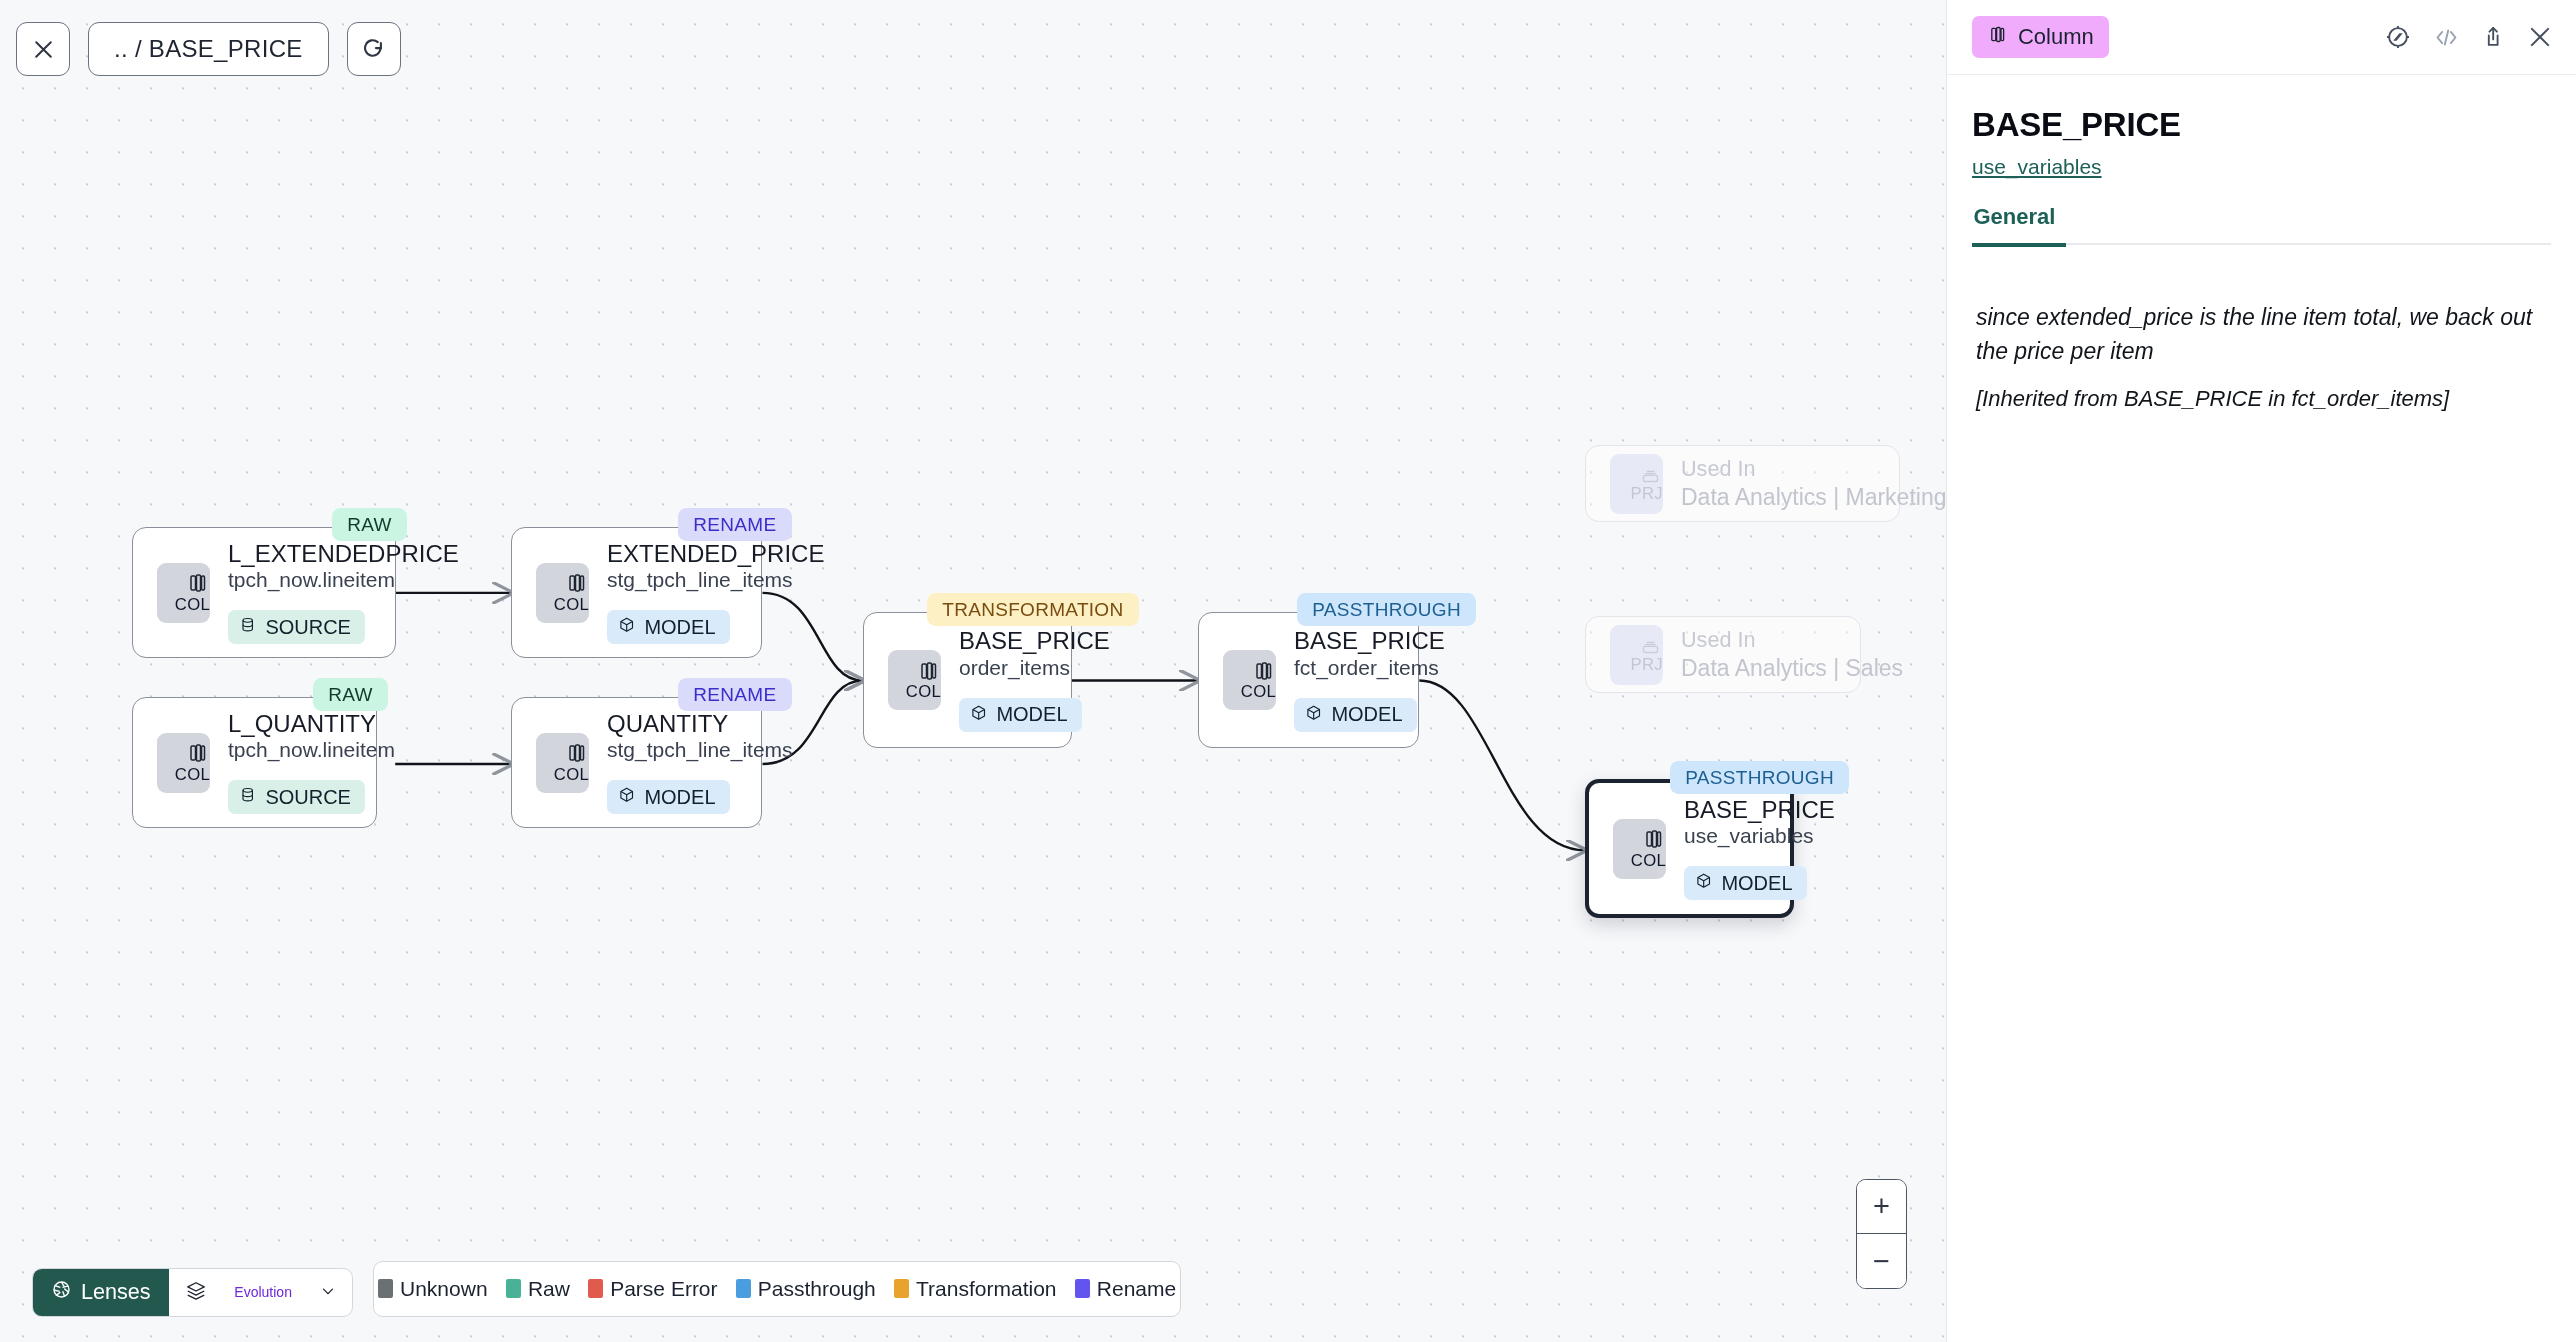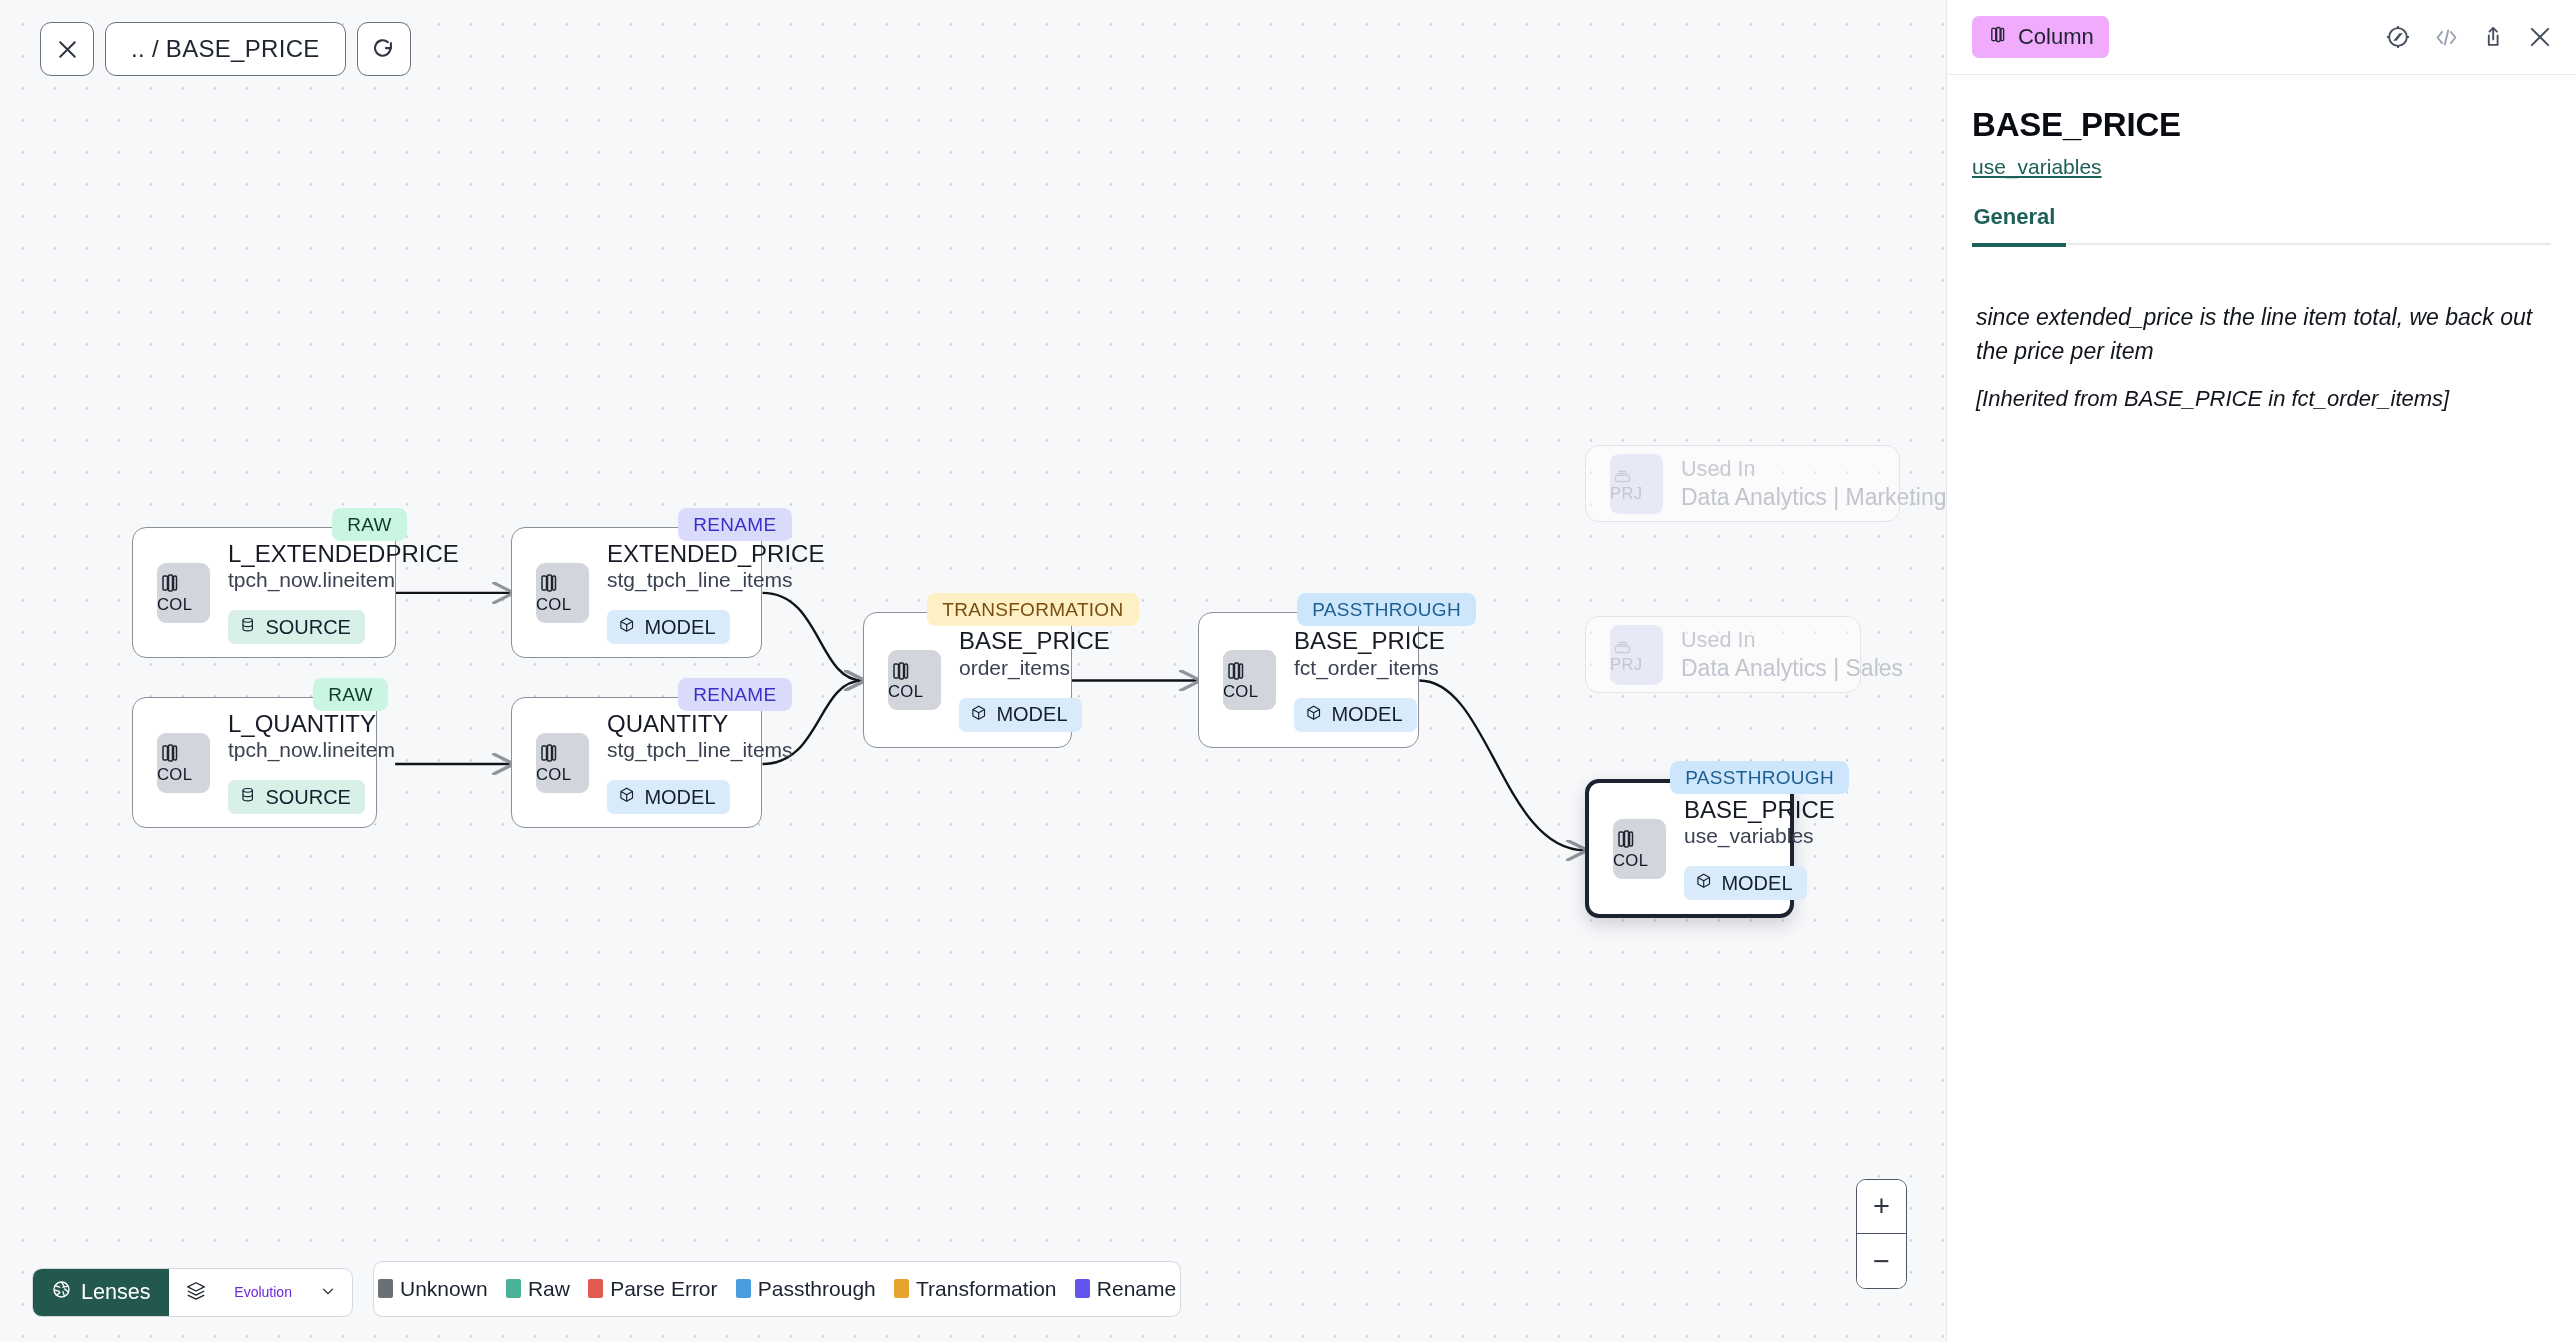--- a/index.html
+++ b/index.html
@@ -16,21 +16,21 @@
     position: relative;
     width: 1946px; height: 1343px;
     background-color: #f7f8fa;
     background-image: radial-gradient(circle, #c9ccd4 1.1px, transparent 1.2px);
     background-size: 32px 32px;
     background-position: 7px 8.4px;
     overflow: hidden;
   }
 
   
-  .tl-toolbar { position: absolute; top: 22px; left: 40px; display: flex; align-items: center; gap: 11px; z-index: 40; }
+  .tl-toolbar { position: absolute; top: 22px; left: 16px; display: flex; align-items: center; gap: 18px; z-index: 40; }
   .tl-btn {
     background: #ffffff;
     border: 1.4px solid #6b7280;
     border-radius: 11px;
     height: 54px;
     display: flex; align-items: center; justify-content: center;
     color: #2f3542;
     cursor: pointer;
   }
   .tl-btn.square { width: 54px; }
@@ -45,21 +45,21 @@
     border-radius: 14px;
     display: flex; align-items: center;
     padding-left: 24px;
     z-index: 20;
   }
   .node.selected { border: 4.2px solid #1b2230; box-shadow: 0 7px 18px rgba(25,32,48,.18); }
   .node-icon {
     width: 53px; height: 60px;
     background: #d2d5db;
     border-radius: 9px;
-    display: flex; flex-direction: column; align-items: flex-start; justify-content: center;
+    display: flex; flex-direction: column; align-items: flex-end; justify-content: center;
     gap: 1.4px;
     flex: none;
   }
   .node-icon .lbl { font-size: 16.7px; color: #0f172a; letter-spacing: 0.3px; line-height: 1; }
   .node-body { margin-left: 18px; display: flex; flex-direction: column; gap: 3.5px; }
   .node-title { font-size: 24px; color: #161b26; line-height: 1.05; white-space: nowrap; }
   .node-sub { font-size: 21px; color: #3a4150; line-height: 1.05; white-space: nowrap; }
   .node-chip {
     align-self: flex-start;
     display: inline-flex; align-items: center; gap: 9px;

